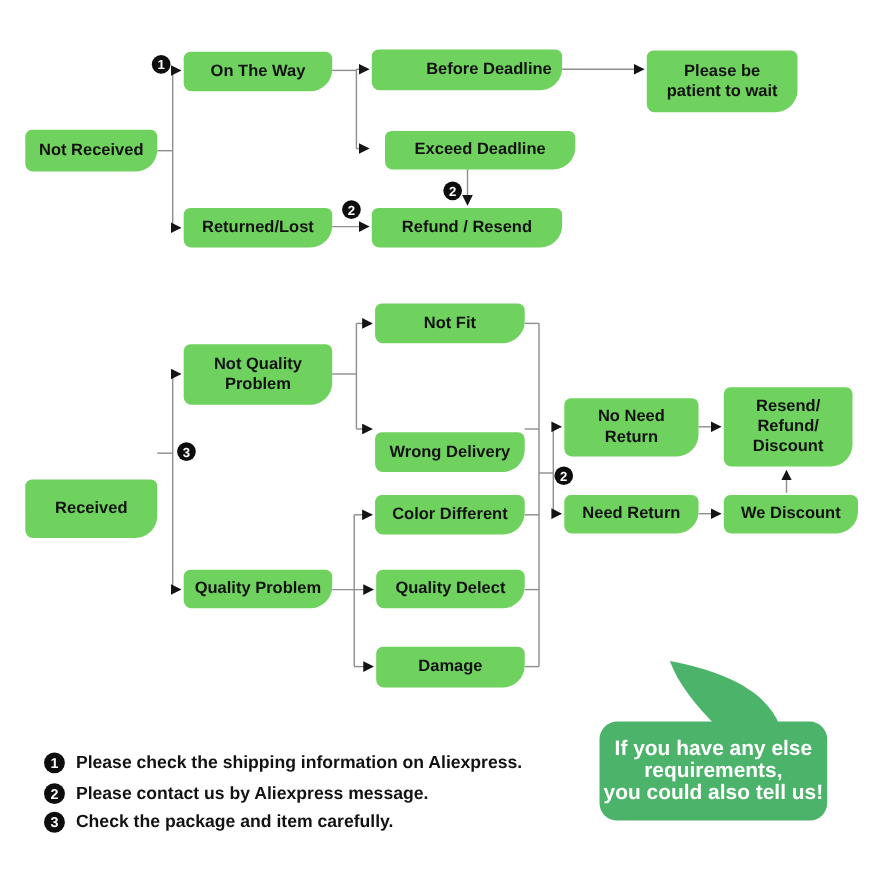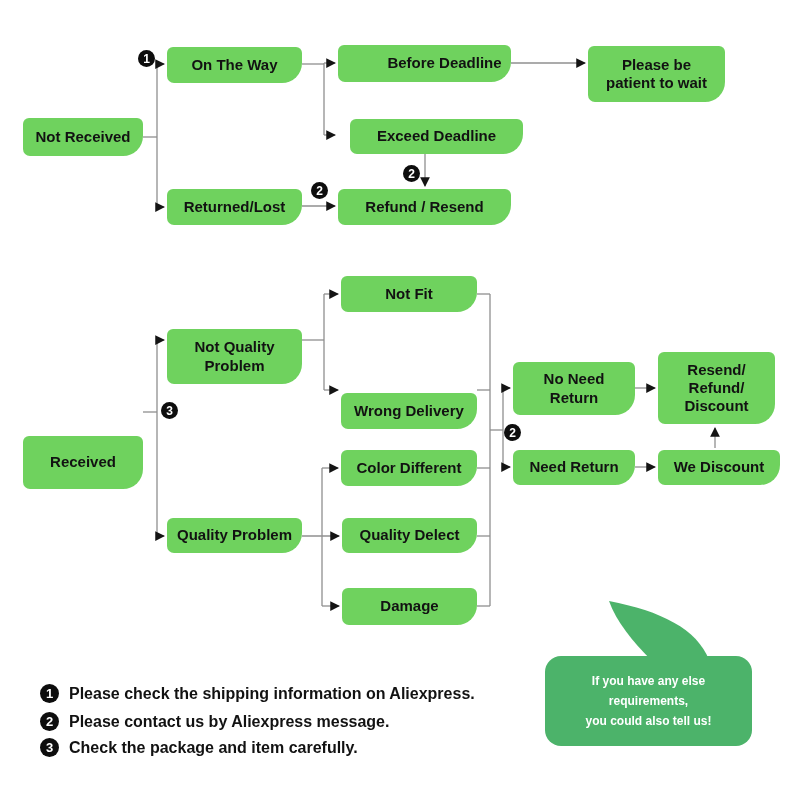--- a/index.html
+++ b/index.html
@@ -34,21 +34,21 @@
   }
   .note .nbadge{
     width:19px;height:19px;border-radius:50%;background:#0d0d0d;color:#fff;
     font-size:13px;font-weight:bold;display:flex;align-items:center;justify-content:center;
     flex:0 0 auto;line-height:1;
   }
   .bubble{
     position:absolute;left:545px;top:656px;width:207px;height:90px;
     background:var(--bubble-green);border-radius:16px;
     display:flex;flex-direction:column;align-items:center;justify-content:center;
-    color:#ffffff;font-weight:bold;font-size:12px;line-height:20px;text-align:center;
+    color:#ffffff;font-weight:bold;font-size:19px;line-height:20px;text-align:center;
   }
 </style>
 </head>
 <body>
 
 <div class="canvas">
 
   <svg class="wires" viewBox="0 0 800 800">
     <defs>
       <marker id="arr" viewBox="0 0 10 10" refX="9" refY="5" markerWidth="7.5" markerHeight="7.5" orient="auto-start-reverse">
@@ -117,21 +117,21 @@
   <div class="node" style="left:167px;top:189px;width:135px;height:36px;">
     <span>Returned/Lost</span>
   </div>
   <div class="node" style="left:338px;top:189px;width:173px;height:36px;">
     <span>Refund / Resend</span>
   </div>
 
   <div class="node" style="left:23px;top:404px;width:120px;height:53px;margin-top:32px;">
     <span>Received</span>
   </div>
-  <div class="node" style="left:167px;top:313px;width:135px;height:55px;margin-top:16px;">
+  <div class="node" style="left:167px;top:313px;width:135px;height:55px;">
     <span>Not Quality</span>
     <span>Problem</span>
   </div>
   <div class="node" style="left:341px;top:276px;width:136px;height:36px;">
     <span>Not Fit</span>
   </div>
   <div class="node" style="left:341px;top:372px;width:136px;height:36px;margin-top:21px;">
     <span>Wrong Delivery</span>
   </div>
   <div class="node" style="left:513px;top:362px;width:122px;height:53px;">

